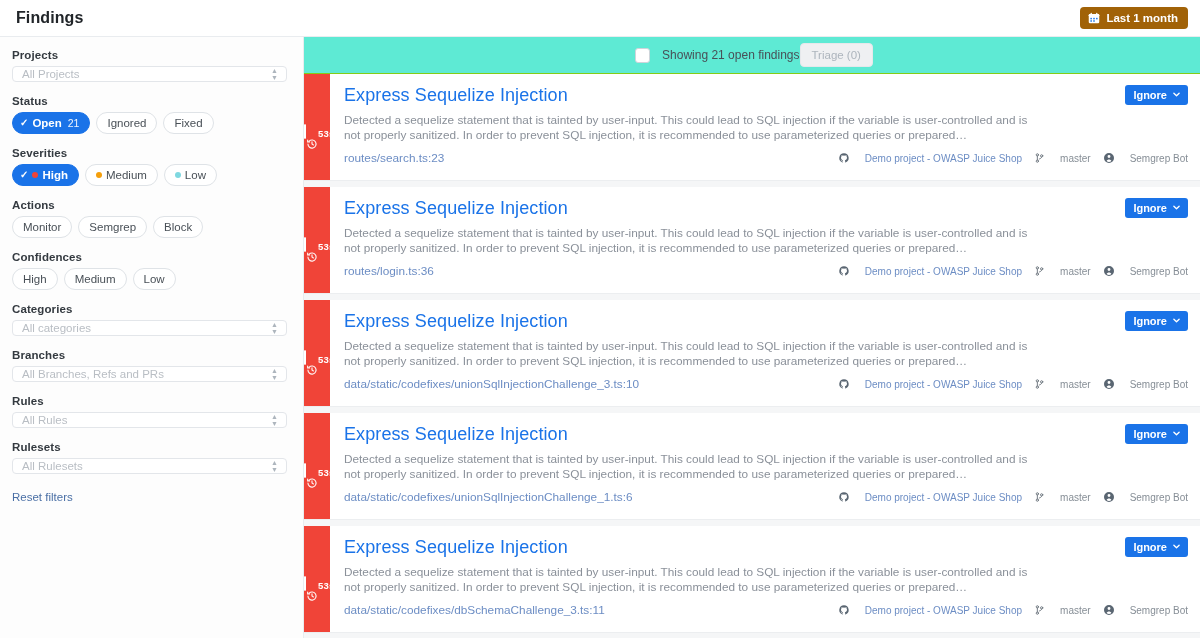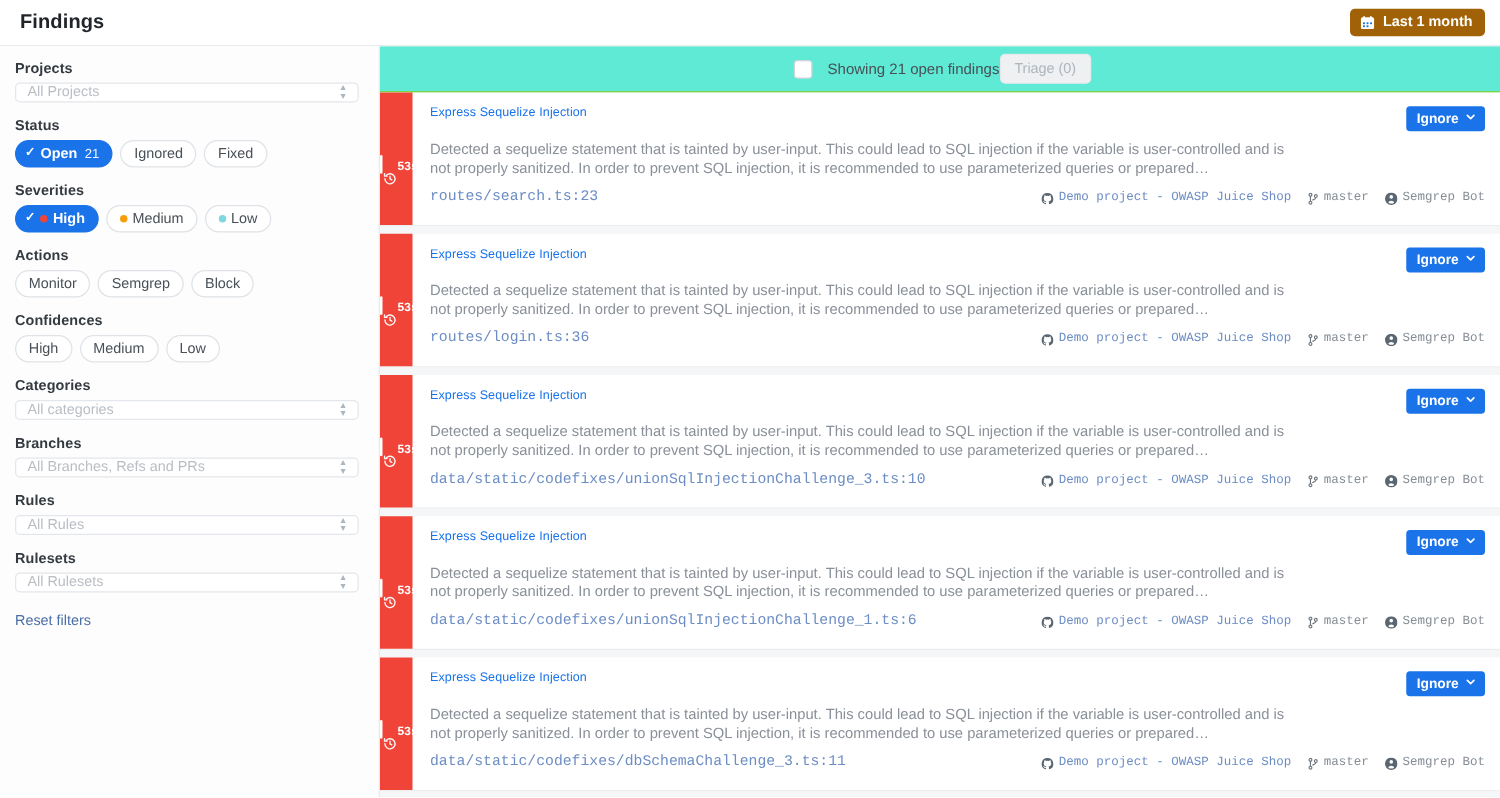--- a/index.html
+++ b/index.html
@@ -127,42 +127,42 @@
     width: 15px; height: 15px; border-radius: 3px;
     background: #fff; border: 1px solid #fff;
     cursor: pointer;
   }
   .sev-strip .clock { margin-top: 26px; opacity: .95; }
   .sev-strip .age { font-size: 9.5px; font-weight: bold; margin-top: 4px; letter-spacing: .2px; }
 
   .card-body { flex: 1; padding: 11px 12px 10px 14px; min-width: 0; position: relative; }
   .card-top { display: flex; justify-content: space-between; align-items: flex-start; }
   .finding-title {
-    font-size: 10px; color: #1a73e8; cursor: pointer; font-weight: normal;
+    font-size: 18px; color: #1a73e8; cursor: pointer; font-weight: normal;
     letter-spacing: .1px;
   }
   .ignore-btn {
     display: inline-flex; align-items: center; gap: 5px;
     background: #1a73e8; color: #fff; border: none; border-radius: 3px;
     font-size: 11px; font-weight: bold;
     padding: 4px 7px 4px 8px;
     cursor: pointer; flex: 0 0 auto;
   }
   .desc {
     margin-top: 7px;
     font-size: 11.8px; line-height: 14.5px; color: #8a9099;
     max-width: 690px;
   }
   .card-foot {
     margin-top: 9px;
-    display: flex; align-items: flex-end; justify-content: space-between; font-family: Liberation Mono, monospace;
+    display: flex; align-items: center; justify-content: space-between;
   }
   .filepath { font-size: 11.8px; color: #6c8dc4; cursor: pointer; }
   .meta { display: flex; align-items: center; gap: 13px; }
-  .meta-item { display: inline-flex; align-items: center; gap: 4px; font-size: 10px; }
+  .meta-item { display: inline-flex; align-items: center; gap: 16px; font-size: 10px; }
   .meta-item.proj { color: #6c8dc4; cursor: pointer; }
   .meta-item.plain { color: #868e96; }
   .meta-item svg { display: block; flex: 0 0 auto; }
 </style>
 </head>
 <body>
 
 <div class="topbar">
   <div class="page-title">Findings</div>
   <button class="date-btn">

